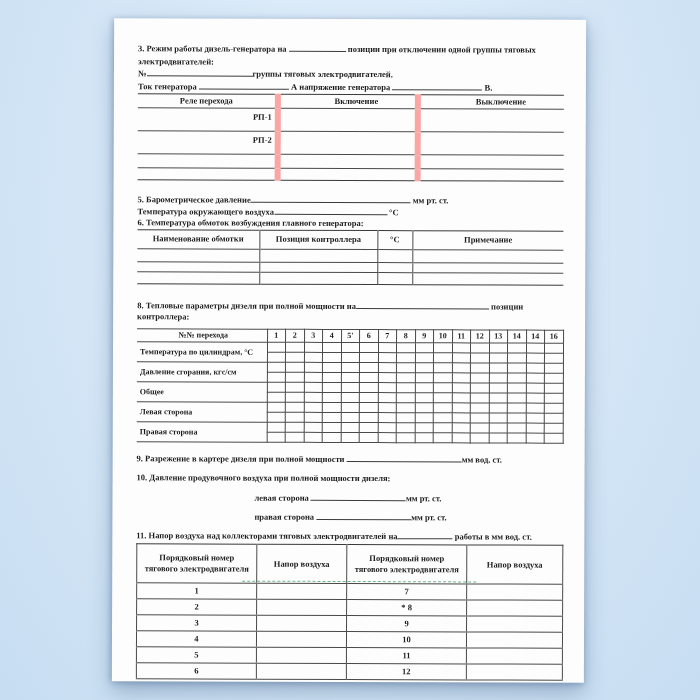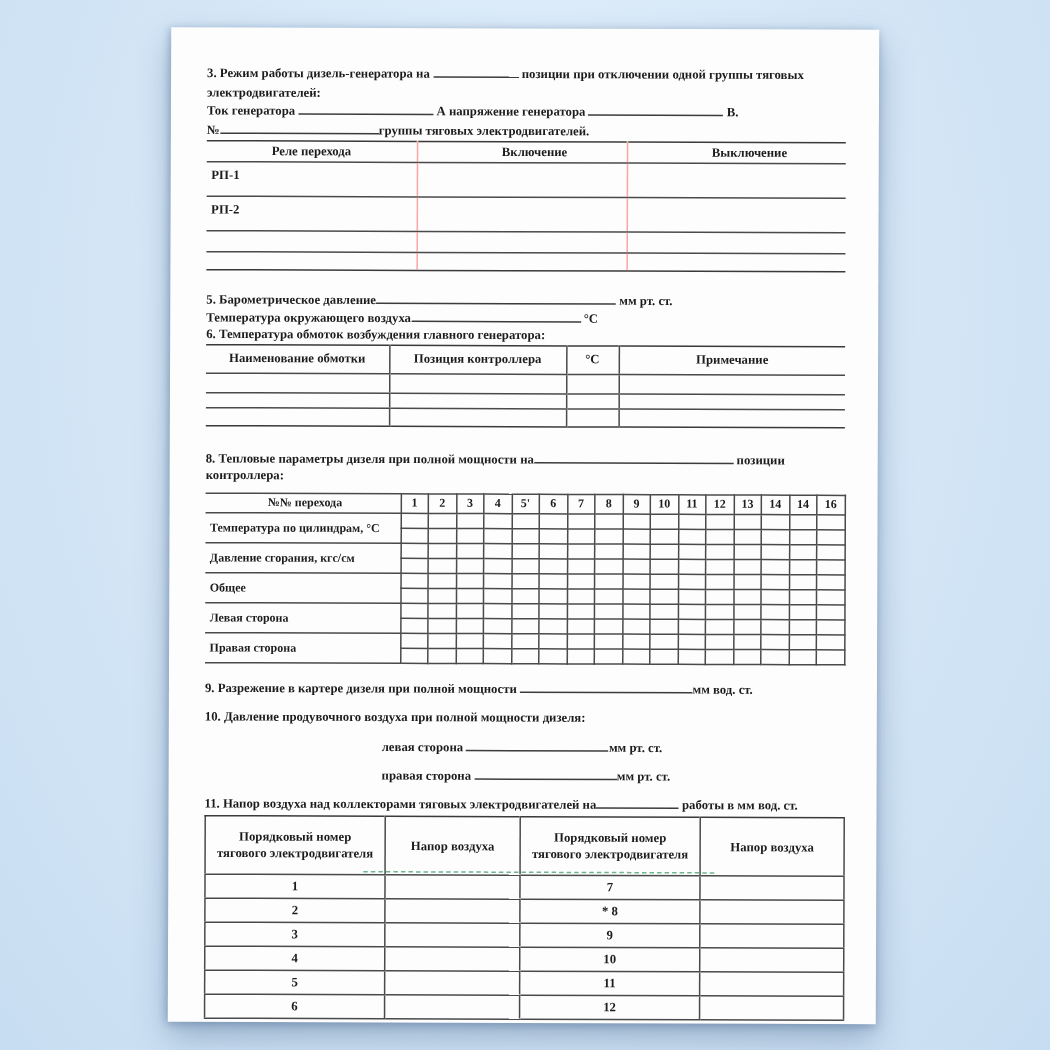--- a/index.html
+++ b/index.html
@@ -20,23 +20,23 @@
   }
   .ln{white-space:nowrap;}
   .bl{display:inline-block;border-bottom:1px solid #3c3c3c;height:7px;}
   .sm{line-height:11.5px;}
   .indent{margin-left:118px;}
   table{border-collapse:collapse;table-layout:fixed;width:426px;color:#1c1c1c;}
   td{padding:0 3px;vertical-align:middle;font-size:8.5px;font-weight:700;overflow:hidden;}
   
   .t4{border-top:1.6px solid #3a3a3a;margin-top:1px;}
   .t4 td{border-bottom:1px solid #4a4a4a;}
-  .t4 td+td{border-left:1px solid #fca5a5;padding-left:20px;}
+  .t4 td+td{border-left:6px solid #fca5a5;padding-left:20px;}
   .t4 .hdr td{text-align:center;height:13px;}
-  .t4 .r1 td{height:20px;vertical-align:top;padding-top:2px;}
+  .t4 .r1 td{height:20px;vertical-align:top;padding-top:2px;text-align:right;}
   .t4 .r2 td{height:13px;}
   .t4 .r3 td{height:11px;border-bottom:1.8px solid #3a3a3a;}
   
   .t6{border-top:1.6px solid #3a3a3a;}
   .t6 td{border-bottom:1px solid #4a4a4a;}
   .t6 td+td{border-left:1px solid #4a4a4a;}
   .t6 .hdr td{text-align:center;height:18px;}
   .t6 .e1 td{height:12px;}
   .t6 .e2 td{height:9px;}
   .t6 .e3 td{height:11px;border-bottom:1.6px solid #3a3a3a;}
@@ -58,22 +58,22 @@
 </style>
 </head>
 <body>
 
 <div class="sheet">
   <div class="content">
 
     <div style="margin-top:6px;">
       <div class="ln"><span>3. Режим работы дизель-генератора на</span> <span class="bl" style="width:57px;"></span> <span>позиции при отключении одной группы тяговых</span></div>
       <div class="ln"><span>электродвигателей:</span></div>
+      <div class="ln"><span>№</span><span class="bl" style="width:106px;"></span><span>группы тяговых электродвигателей.</span></div>
       <div class="ln"><span>Ток генератора</span> <span class="bl" style="width:90px;"></span> <span>А напряжение генератора</span> <span class="bl" style="width:90px;"></span> <span>В.</span></div>
-      <div class="ln"><span>№</span><span class="bl" style="width:106px;"></span><span>группы тяговых электродвигателей.</span></div>
     </div>
 
     <table class="t4">
       <colgroup>
           <col style="width:140px">
           <col style="width:140px">
           <col style="width:146px">
         </colgroup>
       <tbody>
           <tr class="hdr">

